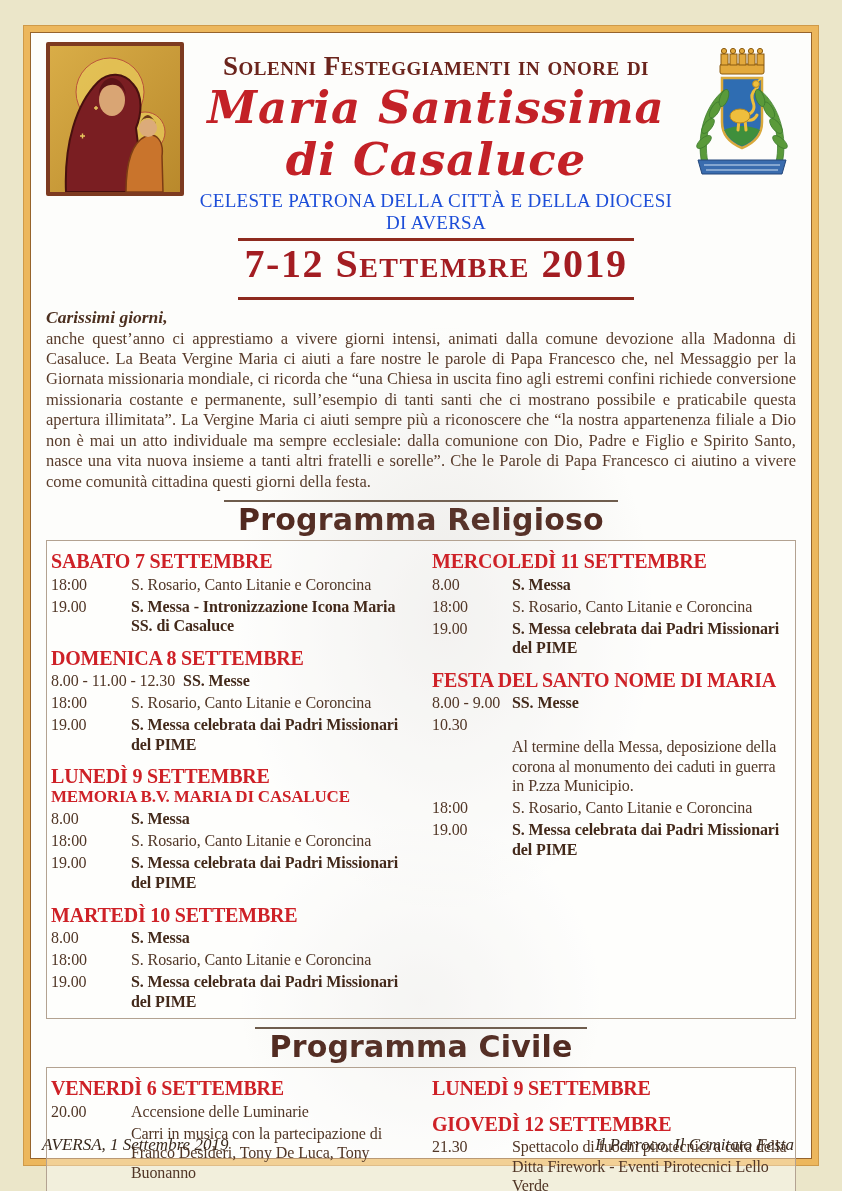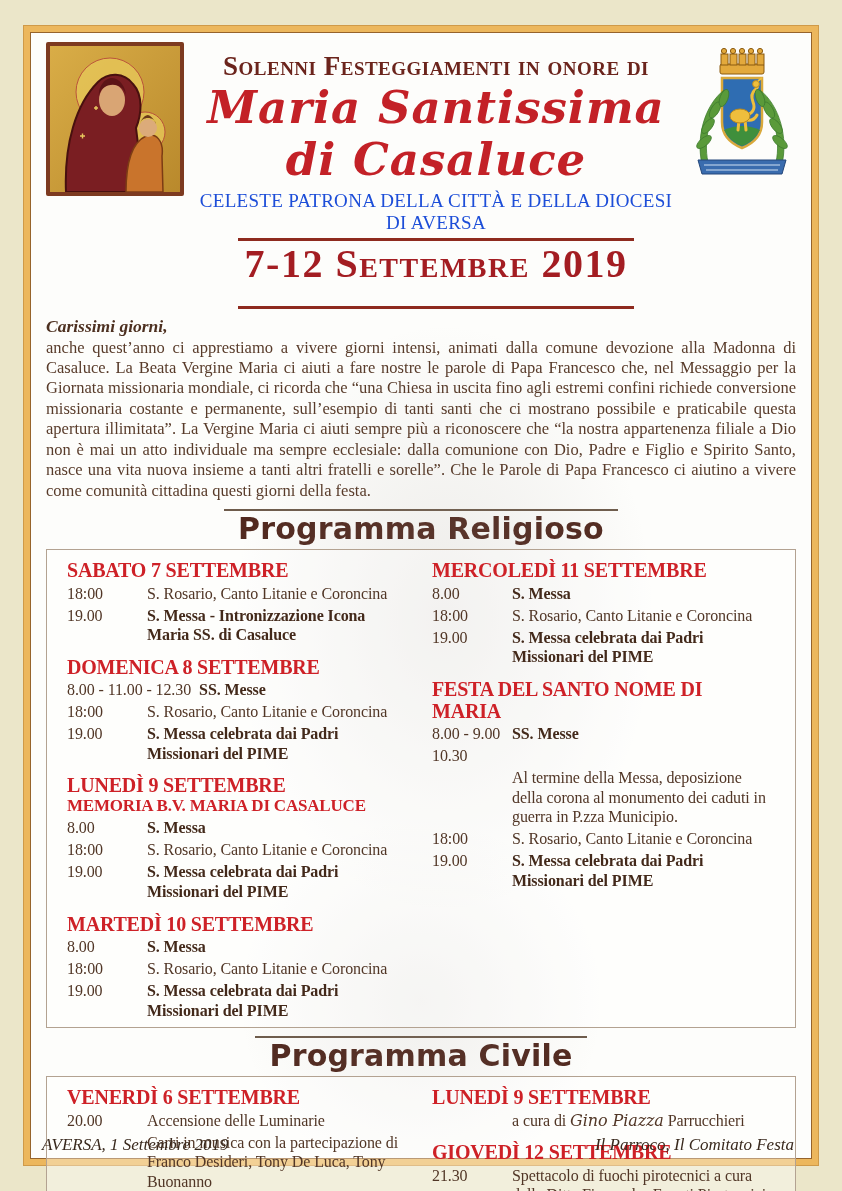--- a/index.html
+++ b/index.html
@@ -41,40 +41,40 @@
     color:#c32127;font-family:"DejaVu Serif", serif;margin-top:2px;
     letter-spacing:1px;
   }
   .subtitle{font-size:19px;color:#1d4ed8;margin-top:4px;letter-spacing:0.3px;}
   .crest{width:108px;height:140px;flex:none;}
   .crest svg{display:block;width:100%;height:100%;}
   
   .dateband{
     width:396px;margin:4px auto 0;text-align:center;
     border-top:3px solid #8e2a1e;border-bottom:3px solid #8e2a1e;
-    padding:0 0 19px;
+    padding:0 0 10px;
   }
   .dateband .dt{
     font-weight:bold;font-size:40px;line-height:1.15;
     font-variant:small-caps;letter-spacing:1.5px;color:#a31d22;
   }
   
   .intro{margin-top:7px;font-size:16.5px;line-height:1.24;color:#583b2a;text-align:justify;position:relative;}
   .intro .salut{font-weight:bold;font-style:italic;display:block;font-size:17.5px;color:#4d3020;}
   
   .sechead{text-align:center;margin-top:8px;line-height:1;}
   .sechead .inner{display:inline-block;border-top:2px solid #6e5c4c;padding:3px 14px 0;}
   .sechead h2{
     margin:0;font-family:"DejaVu Sans", sans-serif;font-weight:bold;
     font-size:30px;color:#51291f;letter-spacing:0.2px;
   }
   
   .progbox{
     border:1px solid #b3a291;margin-top:5px;
-    padding:9px 20px 7px;display:flex;gap:22px;position:relative;
+    padding:9px 4px 7px;display:flex;gap:22px;position:relative;
     background:rgba(255,255,255,0.35);
   }
   .col{flex:1;min-width:0;}
   .day{margin-bottom:11px;}
   .day:last-child{margin-bottom:0;}
   .day h3{
     margin:0;font-size:20px;line-height:1.1;color:#ce2127;
     letter-spacing:-0.2px;font-weight:bold;
   }
   .day h3 .tl{display:block;}
@@ -316,21 +316,20 @@
       </section>
 
     </div>
 
     <div class="col">
 
       <section class="day">
         <h3>LUNEDÌ 9 SETTEMBRE</h3>
         <div class="row">
           <span class="t"></span>
-          <span class="d"><span>a cura di </span><span class="script">Gino Piazza</span><span> Parrucchieri</span></span>
         </div>
       </section>
 
       <section class="day">
         <h3>GIOVEDÌ 12 SETTEMBRE</h3>
         <div class="row">
           <span class="t">21.30</span>
           <span class="d">Spettacolo di fuochi pirotecnici a cura della Ditta Firework - Eventi Pirotecnici Lello Verde</span>
         </div>
       </section>

